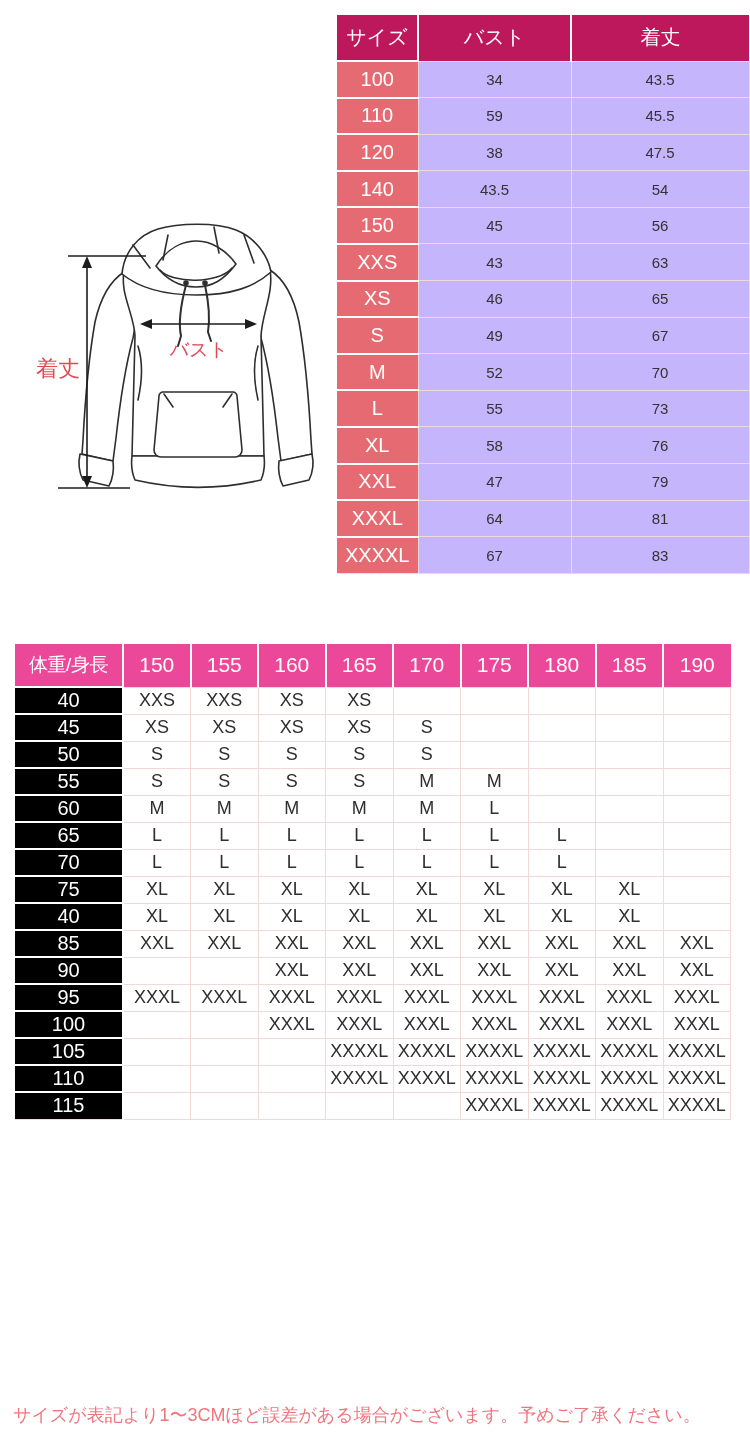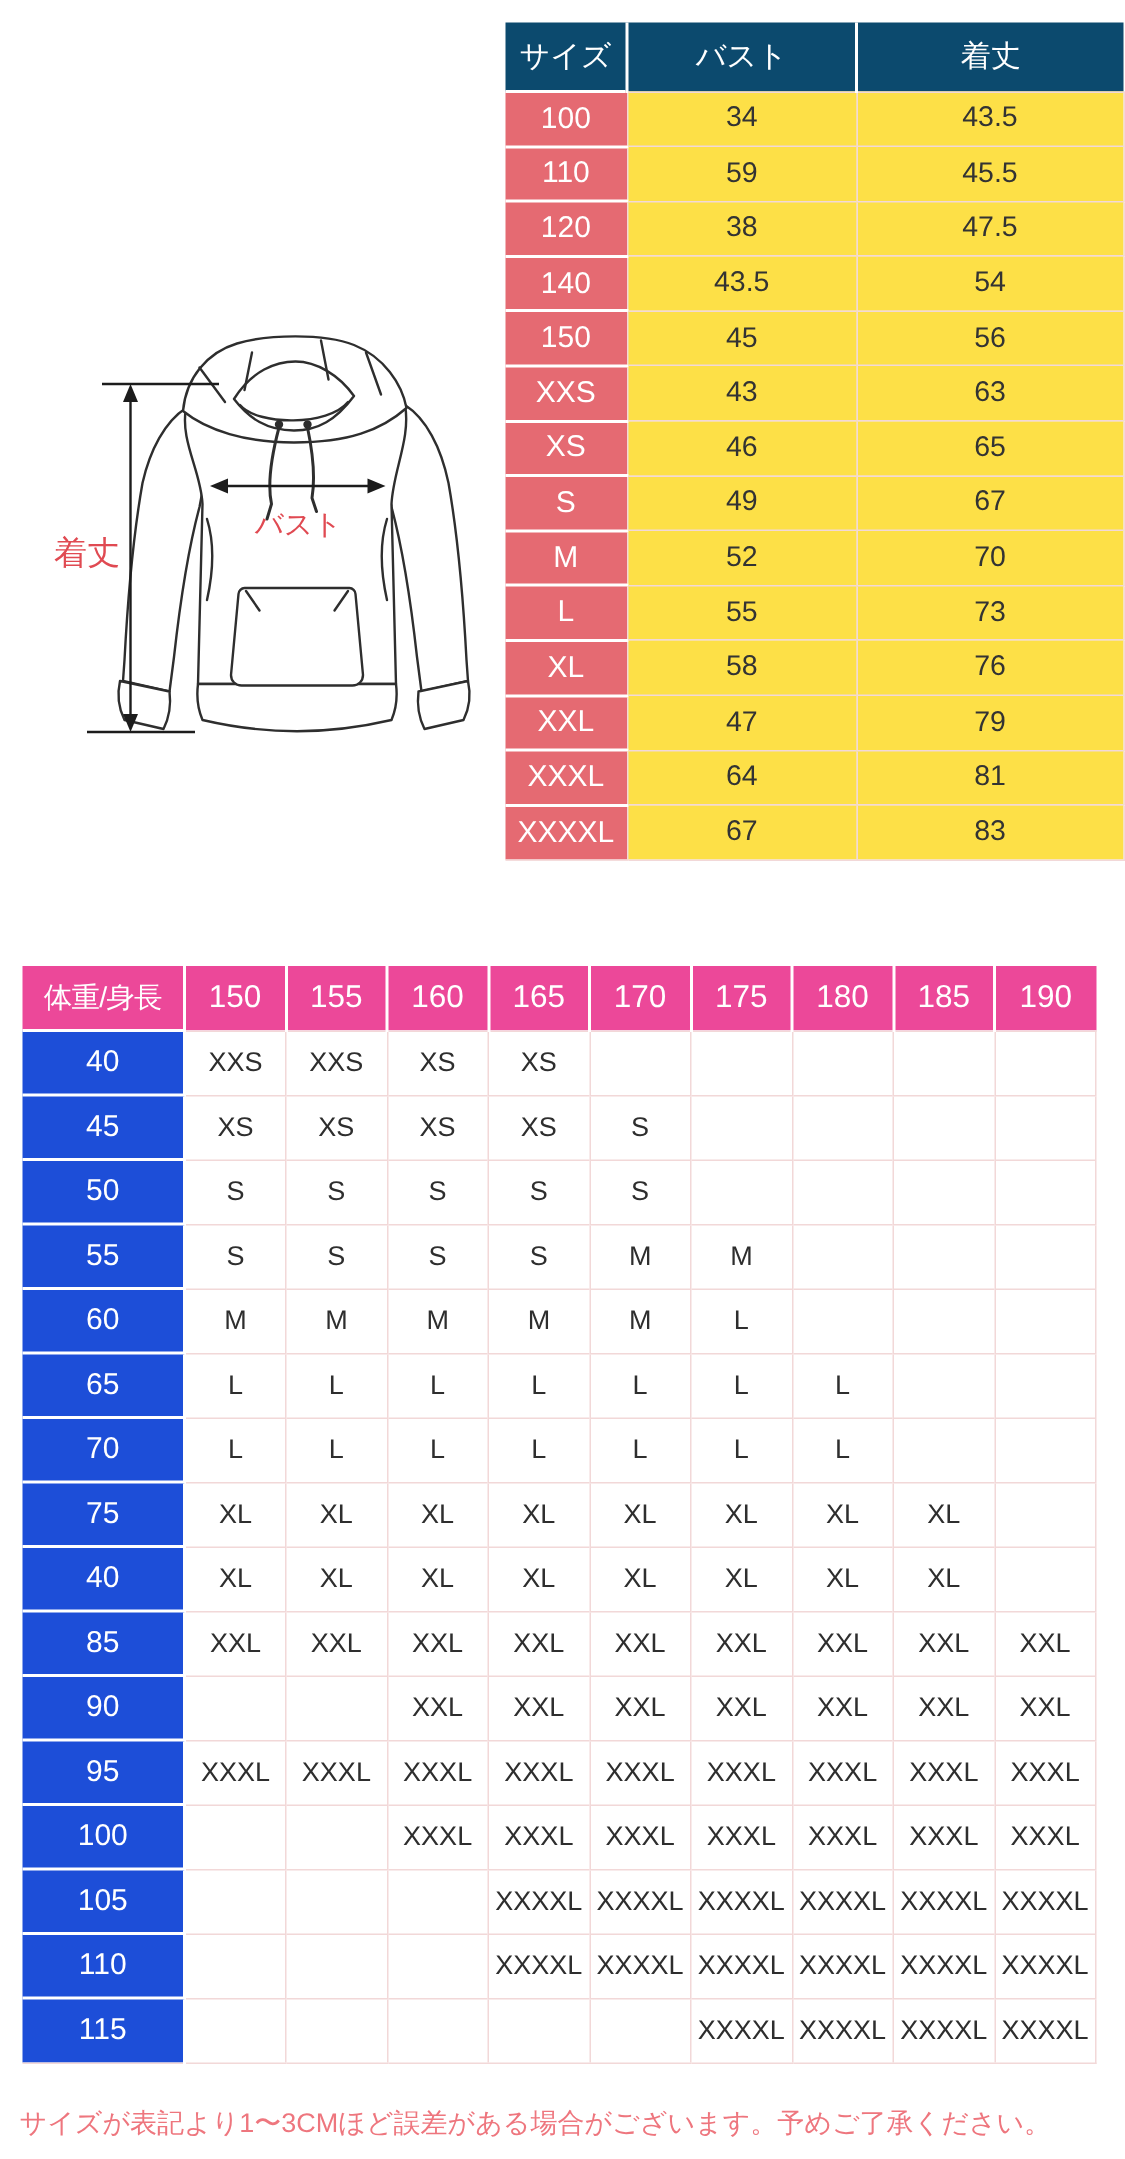--- a/index.html
+++ b/index.html
@@ -19,55 +19,55 @@
   }
   #hoodie-figure svg { display: block; }
 
   
   #size-table {
     position: absolute; left: 337px; top: 15px;
     width: 412px; border-collapse: collapse; table-layout: fixed;
   }
   #size-table th, #size-table td { padding: 0; text-align: center; vertical-align: middle; }
   #size-table thead th {
-    background: #0c4a6e; color: #ffffff;
+    background: #be185d; color: #ffffff;
     font-size: 20px; font-weight: 400; height: 46px;
     border-right: 2px solid #ffffff;
   }
   #size-table thead th:last-child { border-right: 0; }
   #size-table tbody th {
     background: #e56a72; color: #ffffff;
     font-size: 20px; font-weight: 400; height: 36.6px;
     border-top: 2px solid #ffffff;
   }
   #size-table tbody td {
-    background: #fde047; color: #333333;
-    font-size: 19px;
+    background: #c4b5fd; color: #333333;
+    font-size: 15px;
     border-top: 1px solid #f2d8d8;
     border-left: 1px solid #f2d8d8;
     border-right: 1px solid #f2d8d8;
   }
   #size-table tbody tr:last-child th { border-bottom: 1px solid #f4dcdc; }
   #size-table tbody tr:last-child td { border-bottom: 1px solid #f2d8d8; }
 
   
   #fit-table {
     position: absolute; left: 15px; top: 644px;
     width: 716px; border-collapse: collapse; table-layout: fixed;
   }
   #fit-table th, #fit-table td { padding: 0; text-align: center; vertical-align: middle; }
   #fit-table thead th {
     background: #ec4899; color: #ffffff;
     font-size: 21px; font-weight: 400; height: 43px;
     border-left: 2px solid #ffffff;
   }
   #fit-table thead th:first-child { border-left: 0; font-size: 19px; letter-spacing: -0.5px; }
   #fit-table tbody th {
-    background: #1d4ed8; color: #ffffff;
-    font-size: 20px; font-weight: 400; height: 43px;
+    background: #000000; color: #ffffff;
+    font-size: 20px; font-weight: 400; height: 27px;
     border-top: 2px solid #ffffff;
     border-right: 2px solid #ffffff;
   }
   #fit-table tbody td {
     background: #ffffff; color: #2e2e2e;
     font-size: 18px; white-space: nowrap;
     border-top: 1px solid #f2d8d8;
     border-left: 1px solid #f2d8d8;
   }
   #fit-table tbody td:last-child { border-right: 1px solid #f2d8d8; }

